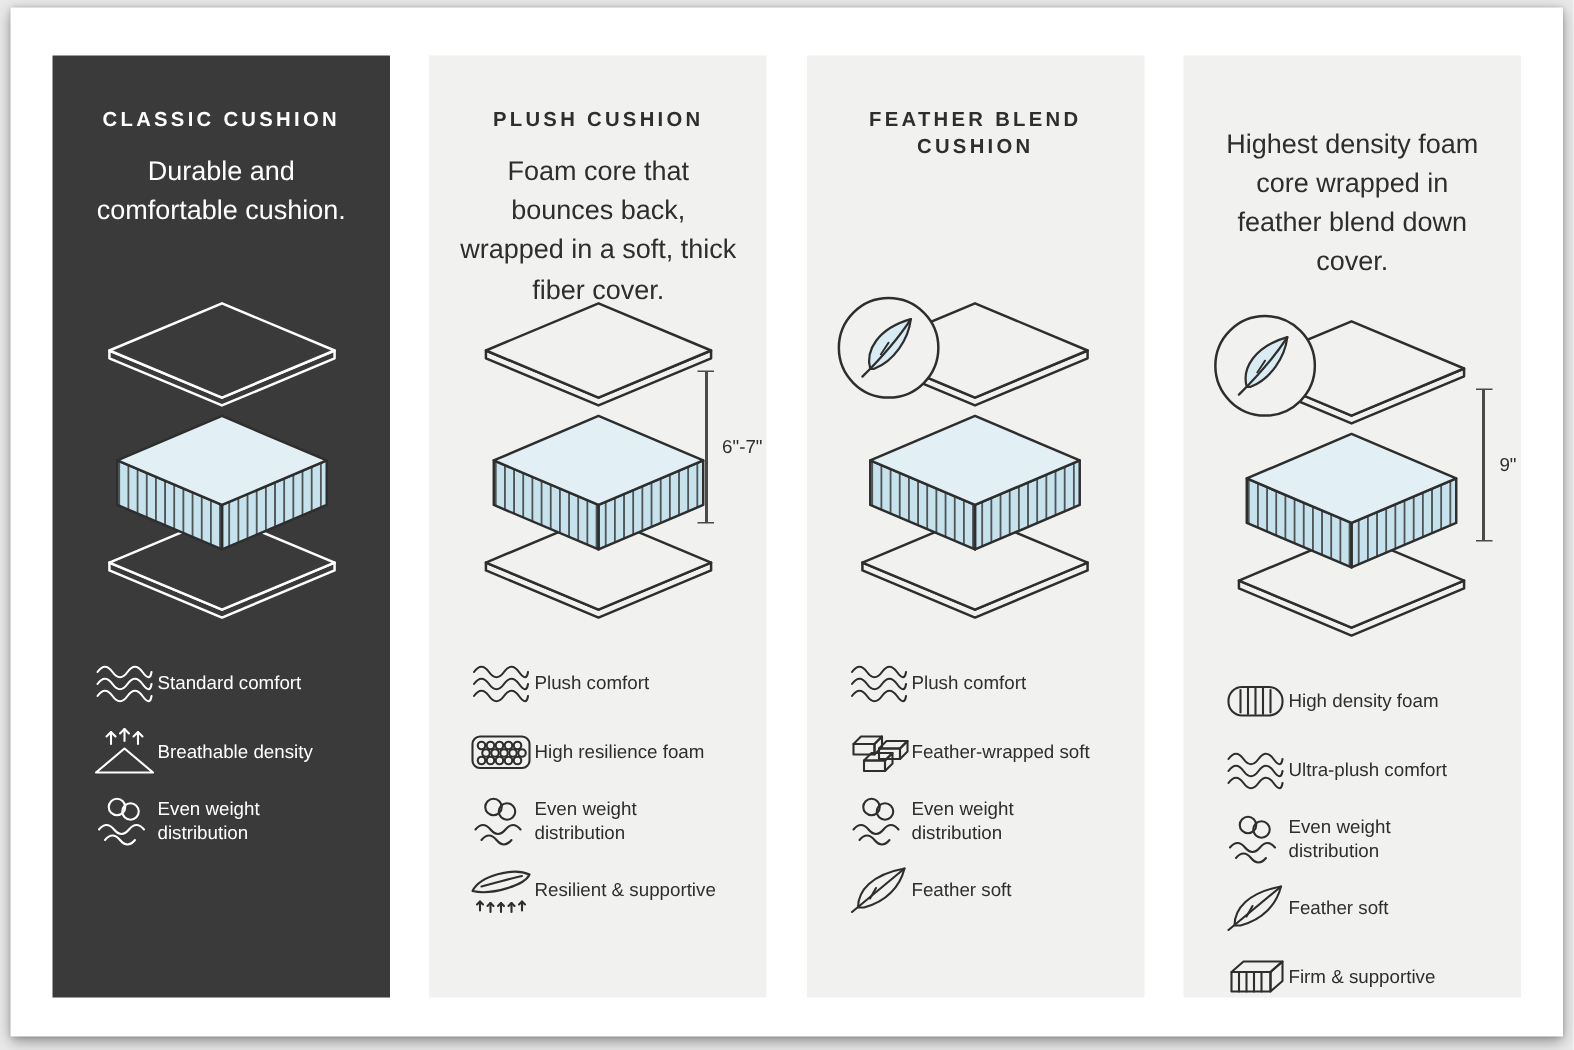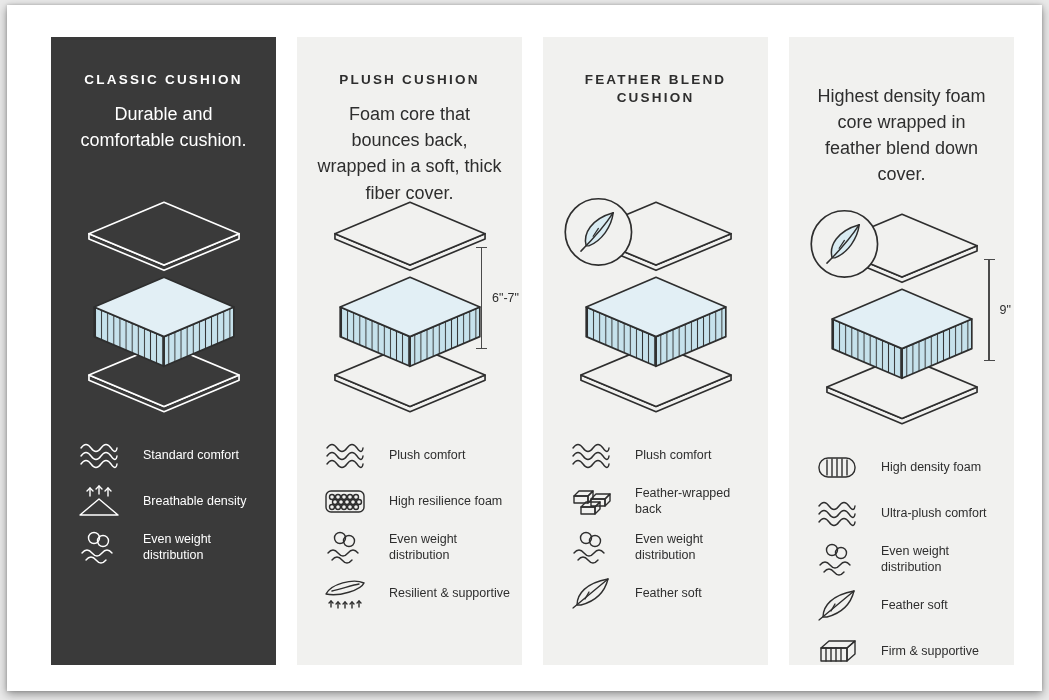--- a/index.html
+++ b/index.html
@@ -8,21 +8,21 @@
     background:#e9e9e9;
     font-family:"Liberation Sans","DejaVu Sans",sans-serif;
     -webkit-font-smoothing:antialiased;
   }
   .sheet{
     position:absolute;left:7px;top:5px;right:7px;bottom:9px;
     background:#ffffff;
     box-shadow:0 3px 9px rgba(0,0,0,0.40), 0 0 3px rgba(0,0,0,0.18);
   }
   .columns{
-    position:absolute;left:44px;right:28px;top:32px;
+    position:absolute;left:28px;right:28px;top:32px;
     display:flex;justify-content:space-between;align-items:center;
   }
   .col{
     width:225px;height:628px;box-sizing:border-box;
     padding-top:34px;
     background:var(--colbg);
     color:var(--text);
     --colbg:#f1f1ef;
     --text:#2e2e2e;
     --stroke:#2e2e2e;
@@ -69,21 +69,21 @@
     border-top:1.5px solid #4a4a4a;border-bottom:1.5px solid #4a4a4a;
   }
   .measure-line::before{
     content:'';position:absolute;left:50%;top:0;bottom:0;width:1.5px;
     margin-left:-0.75px;background:#4a4a4a;
   }
   .measure-label{font-size:12.5px;color:#2e2e2e;white-space:nowrap;}
   
   .features{padding:12px 10px 0 26px;}
   .feature{
-    display:flex;align-items:center;gap:22px;
+    display:flex;align-items:center;gap:0;
     min-height:40px;margin-bottom:6px;
   }
   .fi{
     width:44px;height:36px;flex:none;display:block;
     stroke:var(--stroke);fill:none;stroke-width:1.4;
     stroke-linecap:round;stroke-linejoin:round;
   }
   .feature-label{
     font-size:12.5px;line-height:1.3;max-width:122px;
   }
@@ -284,21 +284,21 @@
             <path d="M5,13 L19,13 L24,8 L10,8 Z"></path>
             <path d="M5,13 L19,13 L19,20 L5,20 Z"></path>
             <path d="M19,13 L24,8 L24,15 L19,20 Z"></path>
             <path d="M22,16 L36,16 L41,11 L27,11 Z"></path>
             <path d="M22,16 L36,16 L36,23 L22,23 Z"></path>
             <path d="M36,16 L41,11 L41,18 L36,23 Z"></path>
             <path d="M12,24 L26,24 L31,19 L17,19 Z"></path>
             <path d="M12,24 L26,24 L26,31 L12,31 Z"></path>
             <path d="M26,24 L31,19 L31,26 L26,31 Z"></path>
           </svg>
-          <span class="feature-label">Feather-wrapped back</span>
+          <span class="feature-label">Feather-wrapped soft</span>
         </div>
         <div class="feature">
           <svg class="fi" viewBox="0 0 44 36">
             <circle cx="17" cy="9" r="5.5"></circle>
               <circle cx="26" cy="12" r="5.5"></circle>
             <path d="M5,24 q5,-6 10,0 t10,0 t10,0"></path>
             <path d="M9,31 q5,-6 10,0 t10,0"></path>
           </svg>
           <span class="feature-label">Even weight distribution</span>
         </div>

